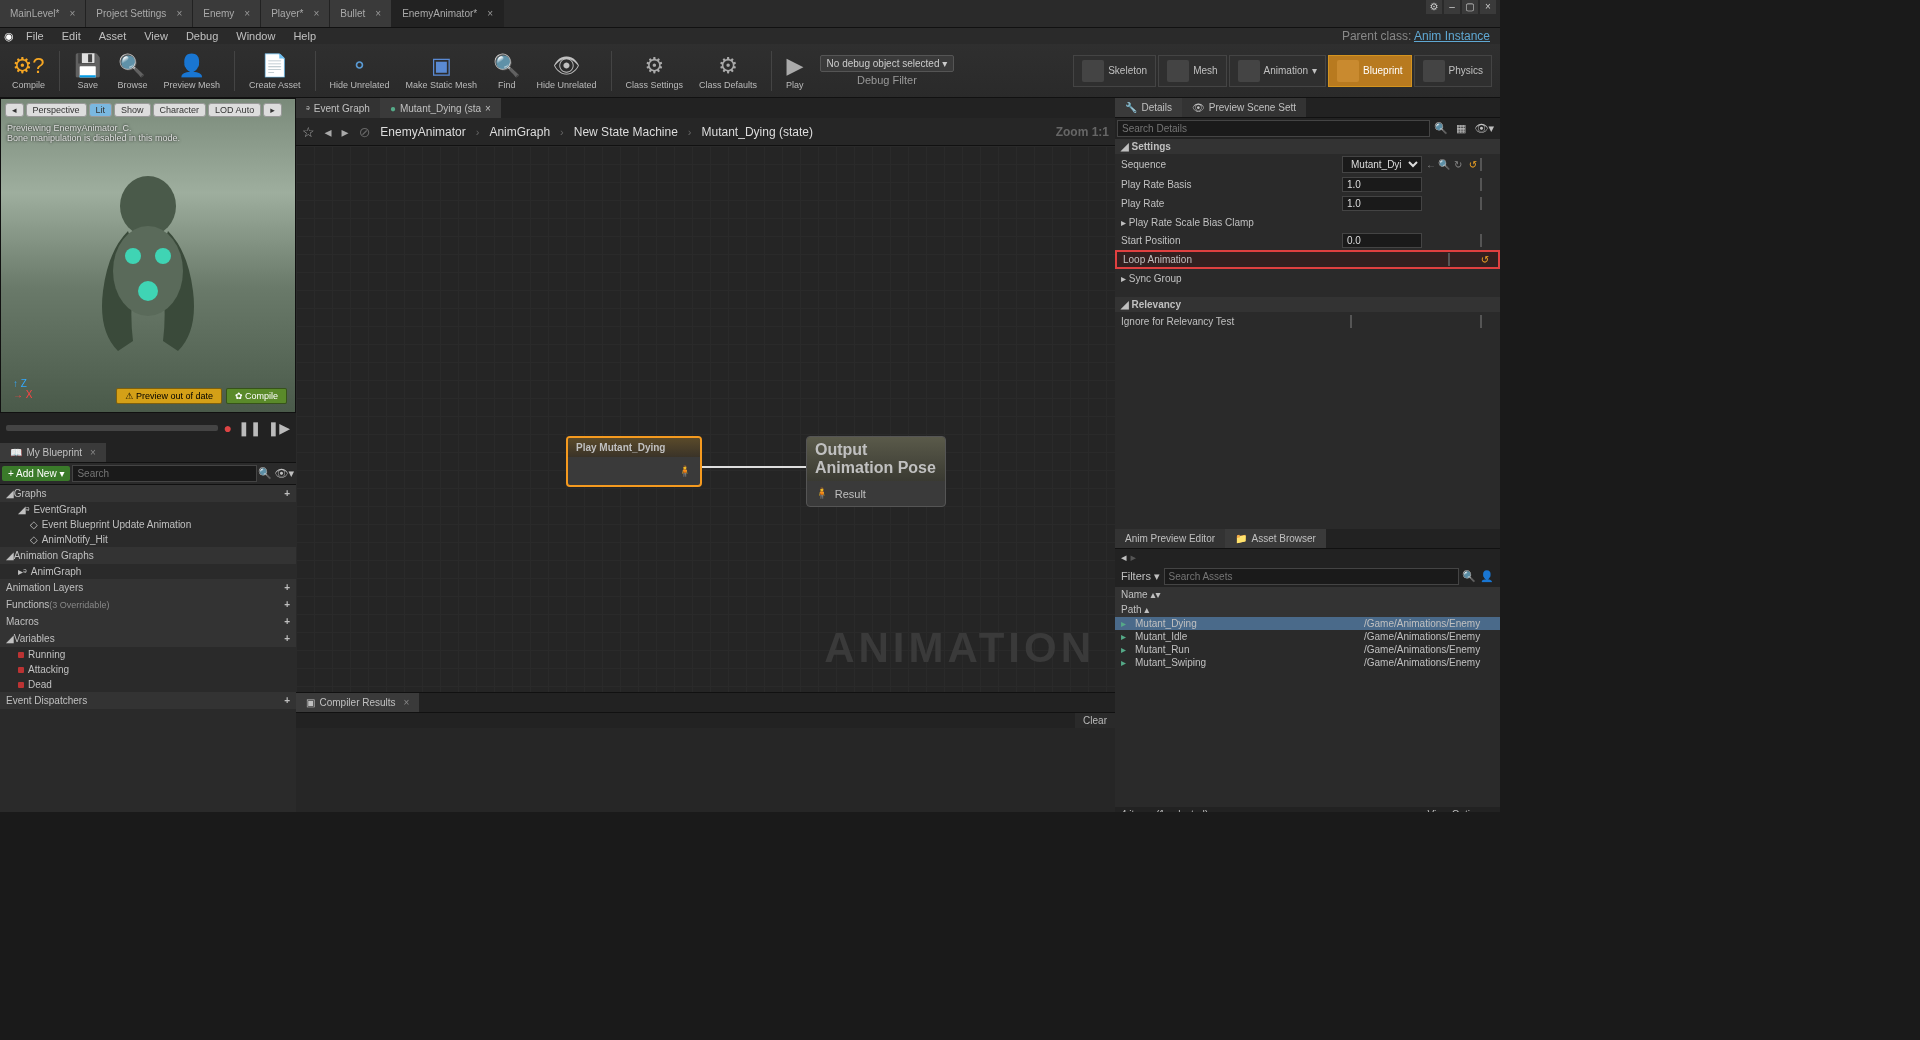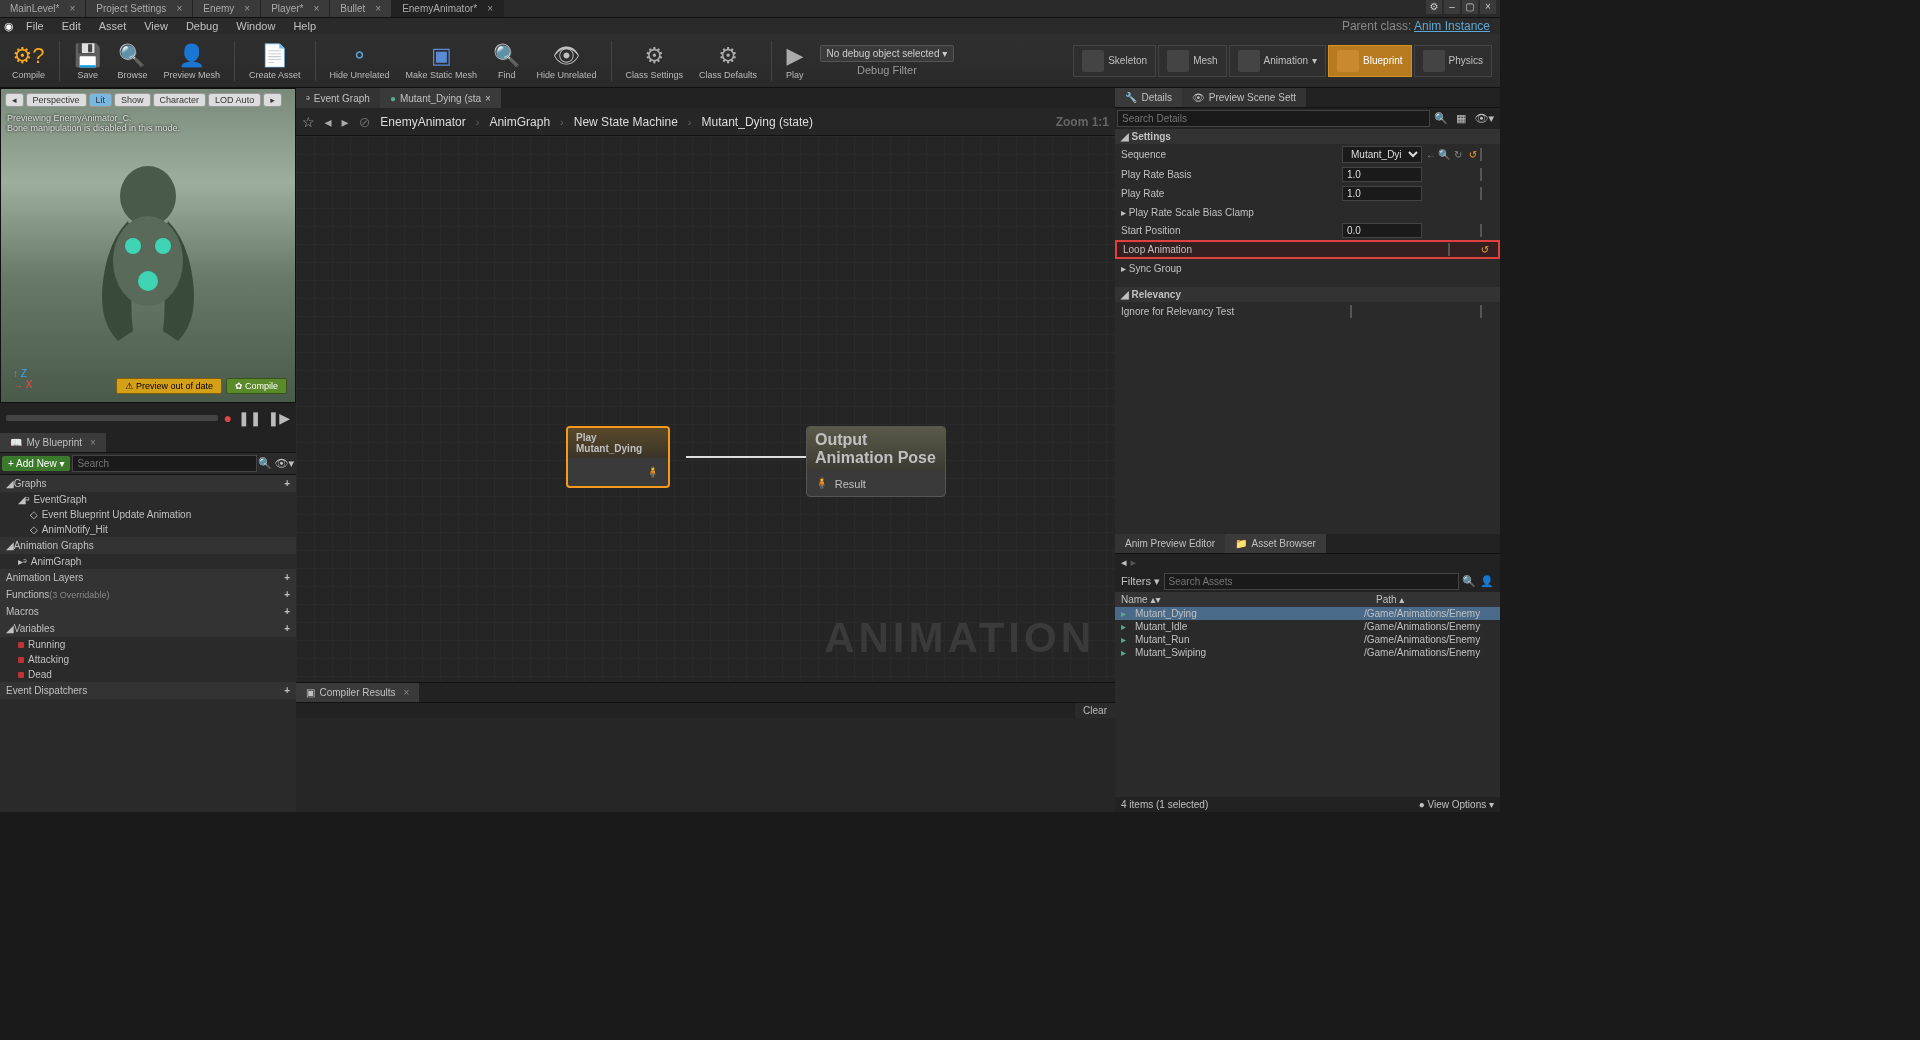--- a/index.html
+++ b/index.html
@@ -1,19 +1,19 @@
 <!DOCTYPE html>
 <html><head>
 <meta charset="utf-8">
 <style>
 * { margin: 0; padding: 0; box-sizing: border-box; font-family: "Segoe UI", Arial, sans-serif; }
 body { background: #1a1a1a; color: #c0c0c0; font-size: 11px; overflow: hidden; width: 1500px; height: 812px; }
 
 
-.top-tabs { display: flex; background: #2a2a2a; height: 18px; border-bottom: 1px solid #111; }
+.top-tabs { display: flex; background: #2a2a2a; height: 28px; border-bottom: 1px solid #111; }
 .top-tab { display: flex; align-items: center; gap: 4px; padding: 0 10px; background: #3a3a3a; color: #aaa; border-right: 1px solid #222; font-size: 10px; cursor: pointer; }
 .top-tab.active { background: #222; }
 .top-tab .close-x { margin-left: 6px; color: #999; }
 .window-controls { margin-left: auto; display: flex; gap: 2px; padding: 0 4px; }
 .win-btn { width: 16px; height: 14px; background: #3a3a3a; color: #ccc; text-align: center; font-size: 10px; line-height: 14px; }
 
 
 .menu-bar { display: flex; background: #2a2a2a; height: 16px; align-items: center; gap: 2px; padding: 0 4px; }
 .menu-logo { width: 12px; height: 12px; color: #fff; }
 .menu-item { padding: 0 8px; font-size: 11px; cursor: pointer; }
@@ -82,21 +82,21 @@
 .graph-tab.active { background: #3a3a3a; }
 .breadcrumb-bar { display: flex; background: #262626; height: 28px; align-items: center; padding: 0 6px; gap: 10px; border-bottom: 1px solid #111; }
 .bc-btn { color: #aaa; font-size: 14px; }
 .bc-item { font-size: 12px; color: #ddd; }
 .bc-sep { color: #666; }
 .zoom-info { margin-left: auto; color: #666; font-size: 12px; font-weight: bold; }
 .graph-canvas { flex: 1; position: relative; background: #252525;
   background-image: linear-gradient(#2a2a2a 1px, transparent 1px), linear-gradient(90deg, #2a2a2a 1px, transparent 1px);
   background-size: 18px 18px; }
 .graph-node { position: absolute; border-radius: 4px; overflow: hidden; }
-.node-play { left: 270px; top: 290px; width: 104px; border: 2px solid #f59a1f; background: #3a3a3a; }
+.node-play { left: 270px; top: 290px; width: 136px; border: 2px solid #f59a1f; background: #3a3a3a; }
 .node-play .nh { background: linear-gradient(#5a4a2a, #3a3328); padding: 4px 8px; font-size: 10px; font-weight: bold; }
 .node-play .nb { height: 28px; display: flex; justify-content: flex-end; align-items: center; padding: 0 8px; }
 .node-out { left: 510px; top: 290px; width: 140px; border: 1px solid #555; background: #3a3a3a; }
 .node-out .nh { background: linear-gradient(#5a5a4a, #3a3a32); padding: 4px 8px; font-size: 16px; font-weight: bold; }
 .node-out .nb { padding: 6px 8px; display: flex; align-items: center; gap: 6px; }
 .conn-line { position: absolute; left: 390px; top: 320px; width: 120px; height: 2px; background: #ddd; }
 .watermark { position: absolute; right: 20px; bottom: 20px; font-size: 42px; color: #3a3a3a; font-weight: bold; letter-spacing: 4px; }
 
 
 .compiler { display: flex; flex-direction: column; height: 130px; border-top: 1px solid #111; }
@@ -112,21 +112,21 @@
 .det-row .k { flex: 1; }
 .det-row .v { width: 84px; }
 .det-row .reset { width: 14px; text-align:center; color:#f5a623;}
 .det-input { background: #1a1a1a; border: 1px solid #444; color: #ddd; padding: 1px 4px; font-size: 10px; width: 80px; }
 .det-check { width: 12px; height: 12px; background: #1a1a1a; border: 1px solid #555; }
 .highlight-row { border: 2px solid #e04040; background: #332020; }
 
 
 .asset-toolbar { background: #222; padding: 2px 6px; display: flex; gap: 4px; }
 .asset-filters { background: #222; padding: 2px 6px; display: flex; gap: 4px; align-items: center; }
-.asset-head { display: flex; background: #333; font-size: 10px; }
+.asset-head { display: flex; background: #333; font-size: 10px; flex-direction: column; }
 .asset-head .col { padding: 2px 6px; }
 .asset-row { display: flex; font-size: 10px; padding: 1px 6px; }
 .asset-row.selected { background: #4a6a8a; }
 .asset-row .icon { width: 14px; color: #5a8; }
 .asset-foot { display: flex; background: #222; padding: 2px 6px; font-size: 10px; justify-content: space-between; }
 </style>
 </head>
 <body>
 
 <div class="top-tabs">

